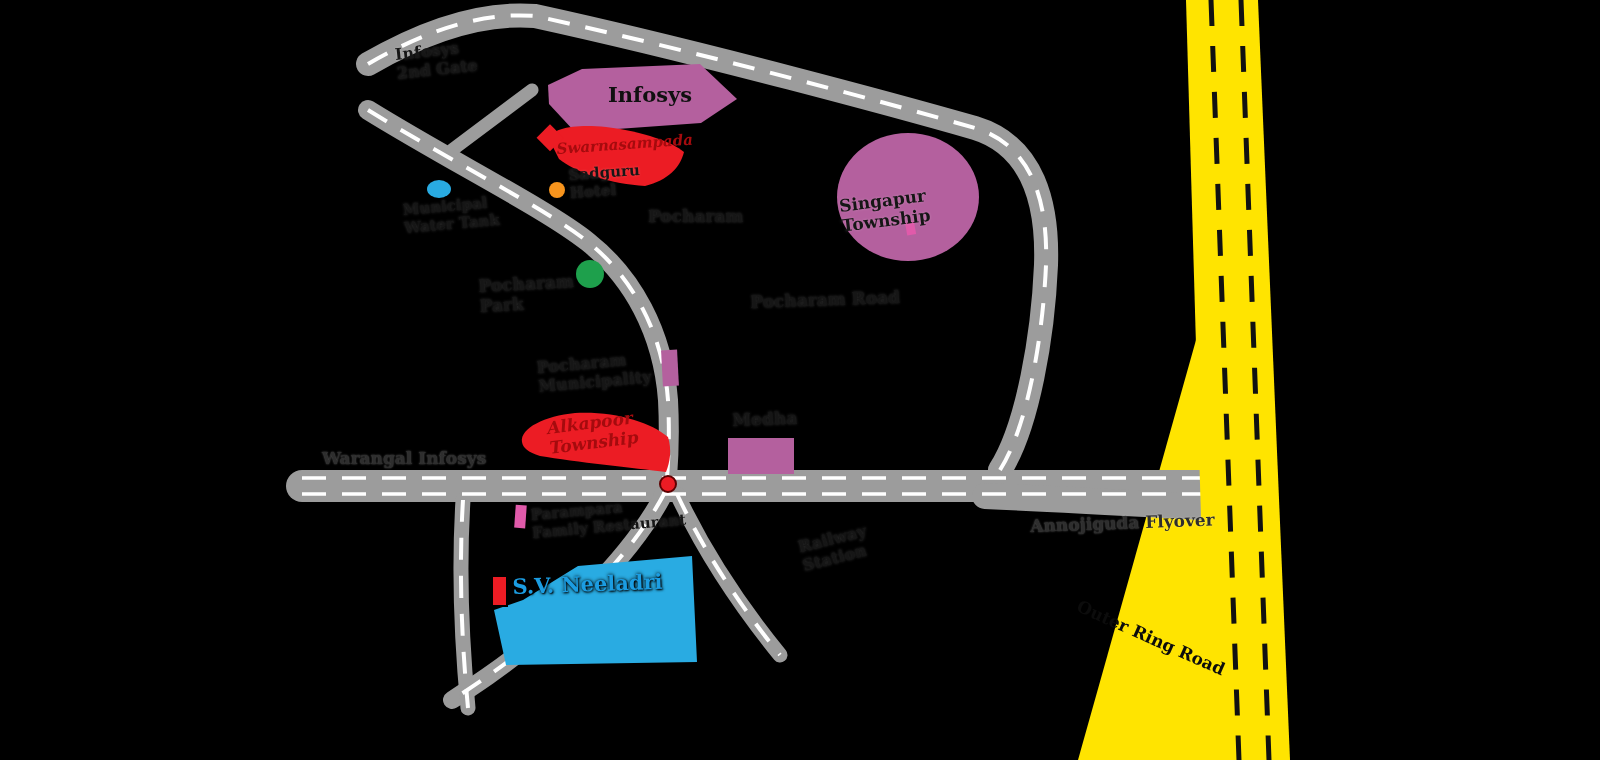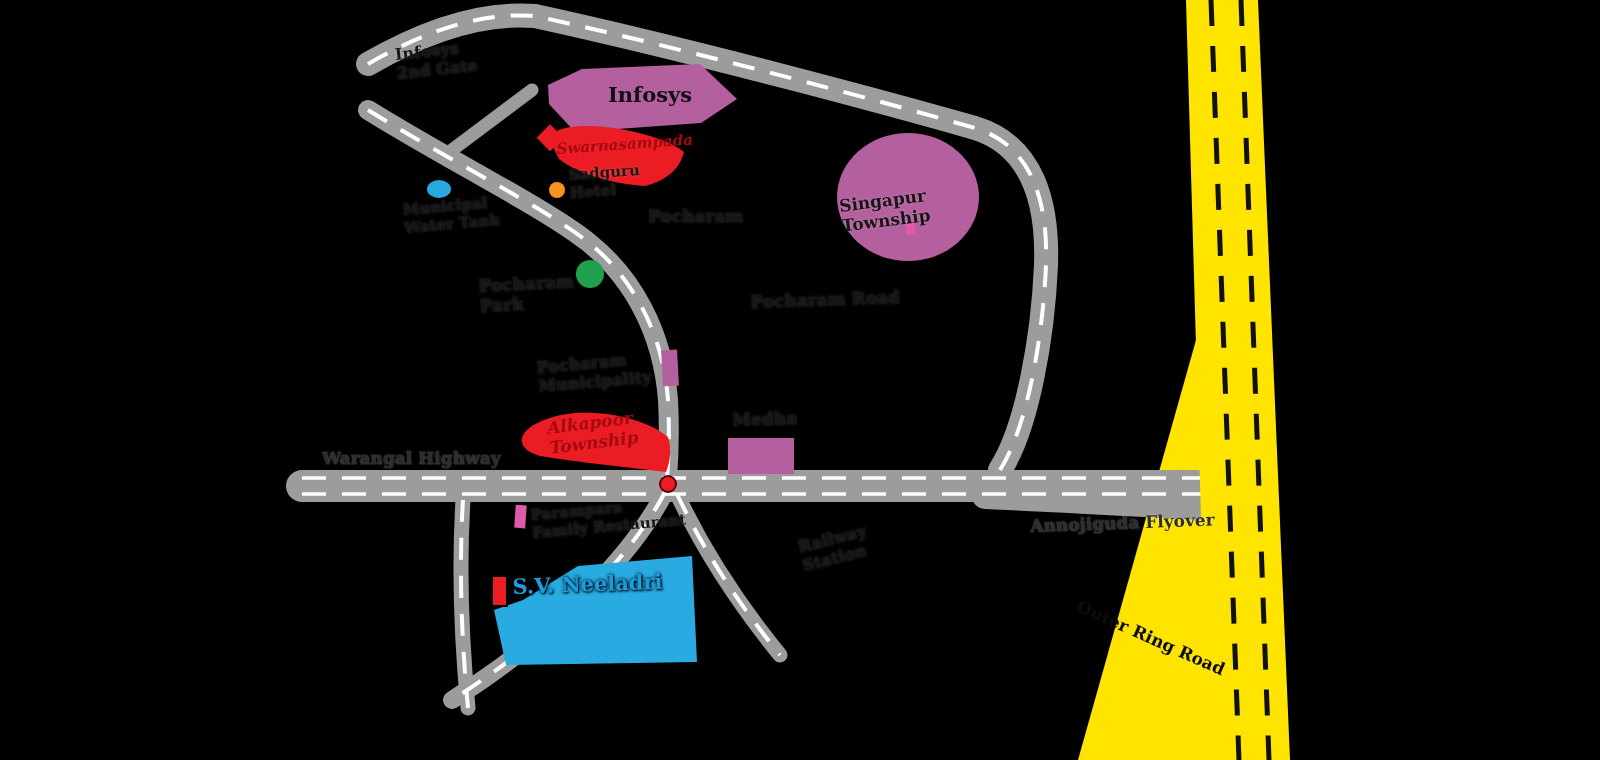--- a/index.html
+++ b/index.html
@@ -111,21 +111,21 @@
     <div>Municipality</div>
   </div>
 
   <div class="lbl md" style="left:732px;top:410px;transform:rotate(-2deg)">Medha</div>
 
   <div class="lbl red-text" style="left:546px;top:418px;transform:rotate(-7deg);font-size:17px">
     <div>Alkapoor</div>
     <div>Township</div>
   </div>
 
-  <div class="lbl md on-road" style="left:322px;top:448px">Warangal Highway</div>
+  <div class="lbl md on-road" style="left:322px;top:448px">Warangal Infosys</div>
 
   <div class="lbl" style="left:530px;top:506px;transform:rotate(-5deg)">
     <div>Parampara</div>
     <div>Family Restaurant</div>
   </div>
 
   <div class="lbl lg blue-text" style="left:512px;top:574px;transform:rotate(-2deg)">S.V. Neeladri</div>
 
   <div class="lbl" style="left:796px;top:538px;transform:rotate(-14deg);font-size:16px">
     <div>Railway</div>

